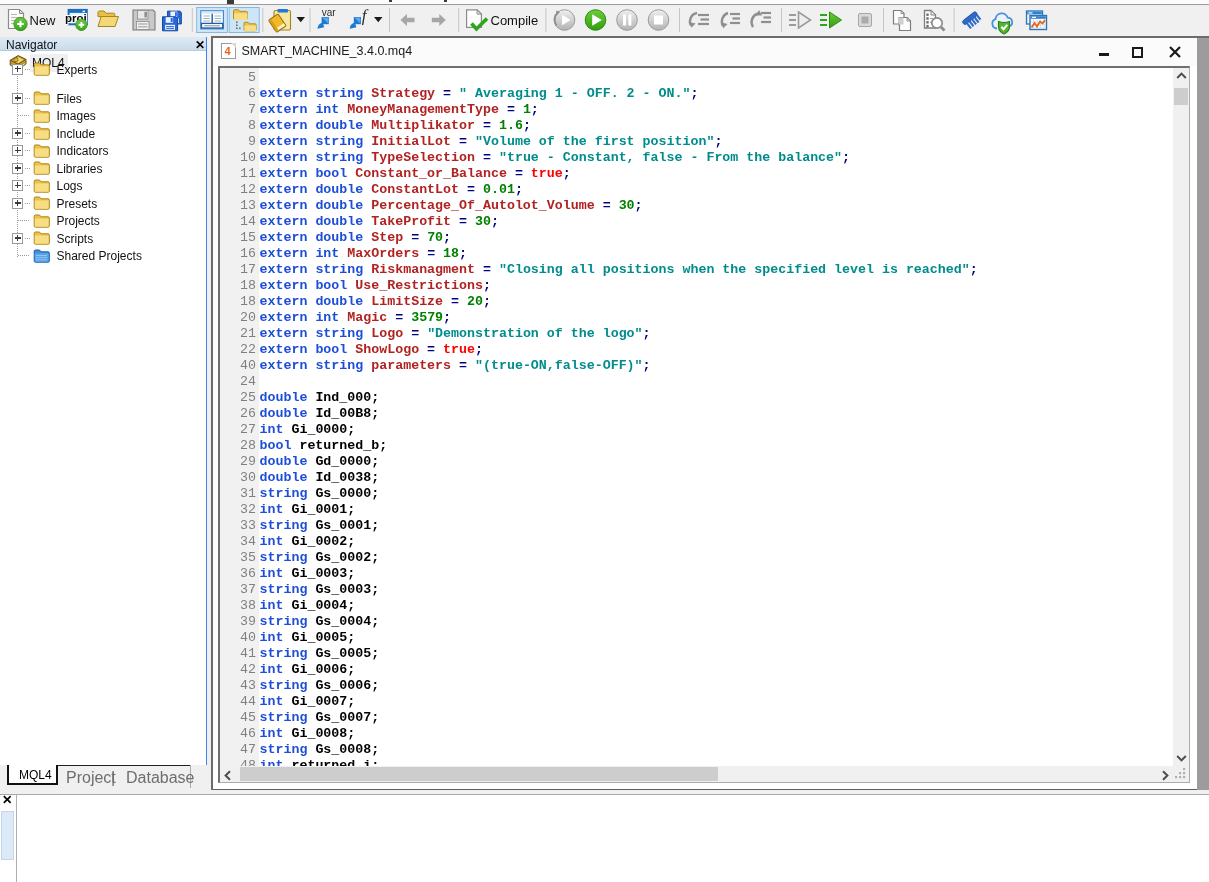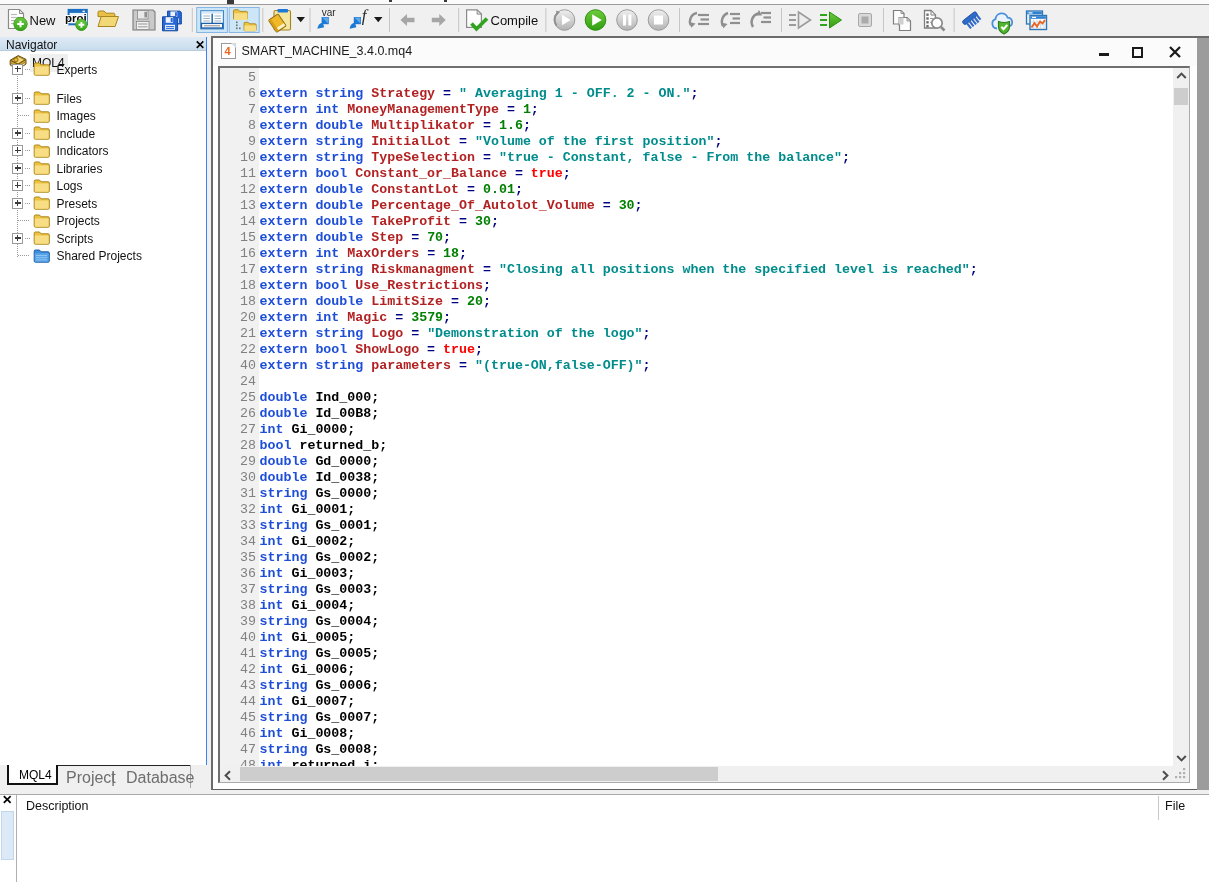--- a/index.html
+++ b/index.html
@@ -580,19 +580,14 @@
     </div>
   </div>
  </div>
 </div>
 
 <div class="abs" id="split"></div>
 <div class="abs" id="toolbox">
   <div id="tbx">✕</div>
   <div id="bluestrip"></div>
   <div id="tbody">
-    <div id="tbhead">
-        <span class="d">Description</span>
-        <div class="vsep"></div>
-        <span class="f">File</span>
-      </div>
   </div>
 </div>
 
 </body></html>

